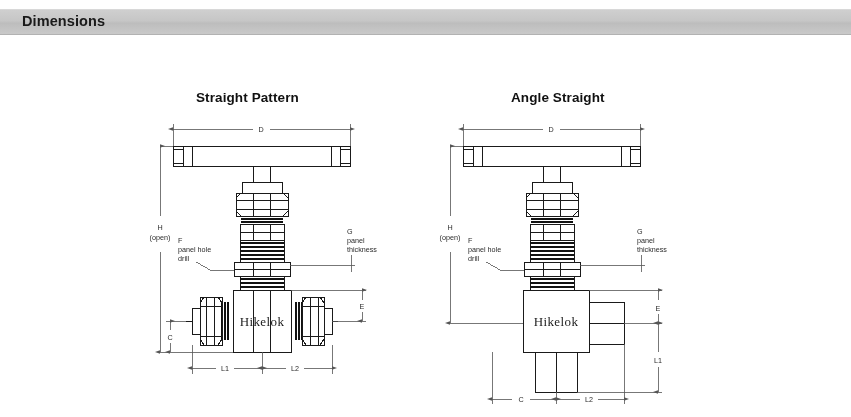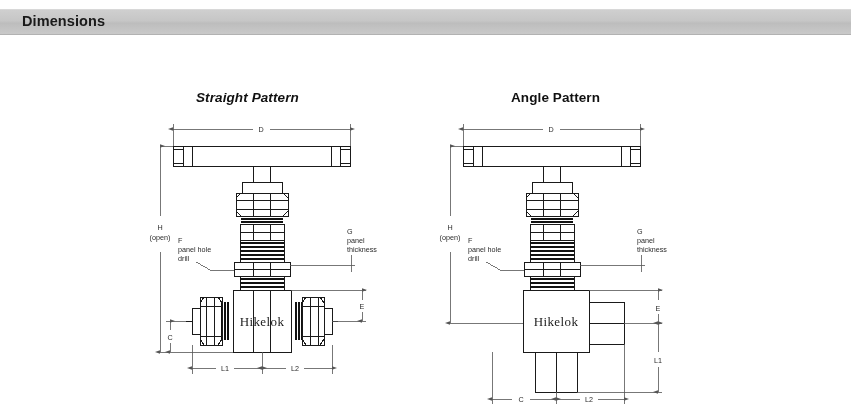--- a/index.html
+++ b/index.html
@@ -42,21 +42,21 @@
     letter-spacing: 0.1px;
   }
   .panel-title {
     position: absolute;
     font-size: 13.5px;
     font-weight: bold;
     color: #111111;
     letter-spacing: 0.1px;
     white-space: nowrap;
   }
-  #title-straight { left: 196px; top: 90px; font-style: italic; }
+  #title-straight { left: 196px; top: 90px; }
   #title-angle    { left: 511px; top: 90px; }
 
   .dwg {
     position: absolute;
     top: 112px;
   }
   #dwg-straight { left: 140px; }
   #dwg-angle    { left: 430px; }
 
   svg text {
@@ -74,21 +74,21 @@
 </style>
 </head>
 <body>
 
 <div id="page">
 
   <div class="header-bar"></div>
   <div class="header-title">Dimensions</div>
 
   <div class="panel-title" id="title-straight">Straight Pattern</div>
-  <div class="panel-title" id="title-angle">Angle Pattern</div>
+  <div class="panel-title" id="title-angle">Angle Straight</div>
 
   <svg class="dwg" id="dwg-straight" width="250" height="285" viewBox="0 0 250 285">
     <defs>
       <marker id="ahL" markerWidth="7" markerHeight="5" refX="6.5" refY="2.5" orient="auto">
         <path d="M7,0 L7,5 L0,2.5 z" fill="#555"></path>
       </marker>
       <marker id="ahR" markerWidth="7" markerHeight="5" refX="0.5" refY="2.5" orient="auto">
         <path d="M0,0 L0,5 L7,2.5 z" fill="#555"></path>
       </marker>
       <marker id="ahU" markerWidth="5" markerHeight="7" refX="2.5" refY="6.5" orient="auto">

